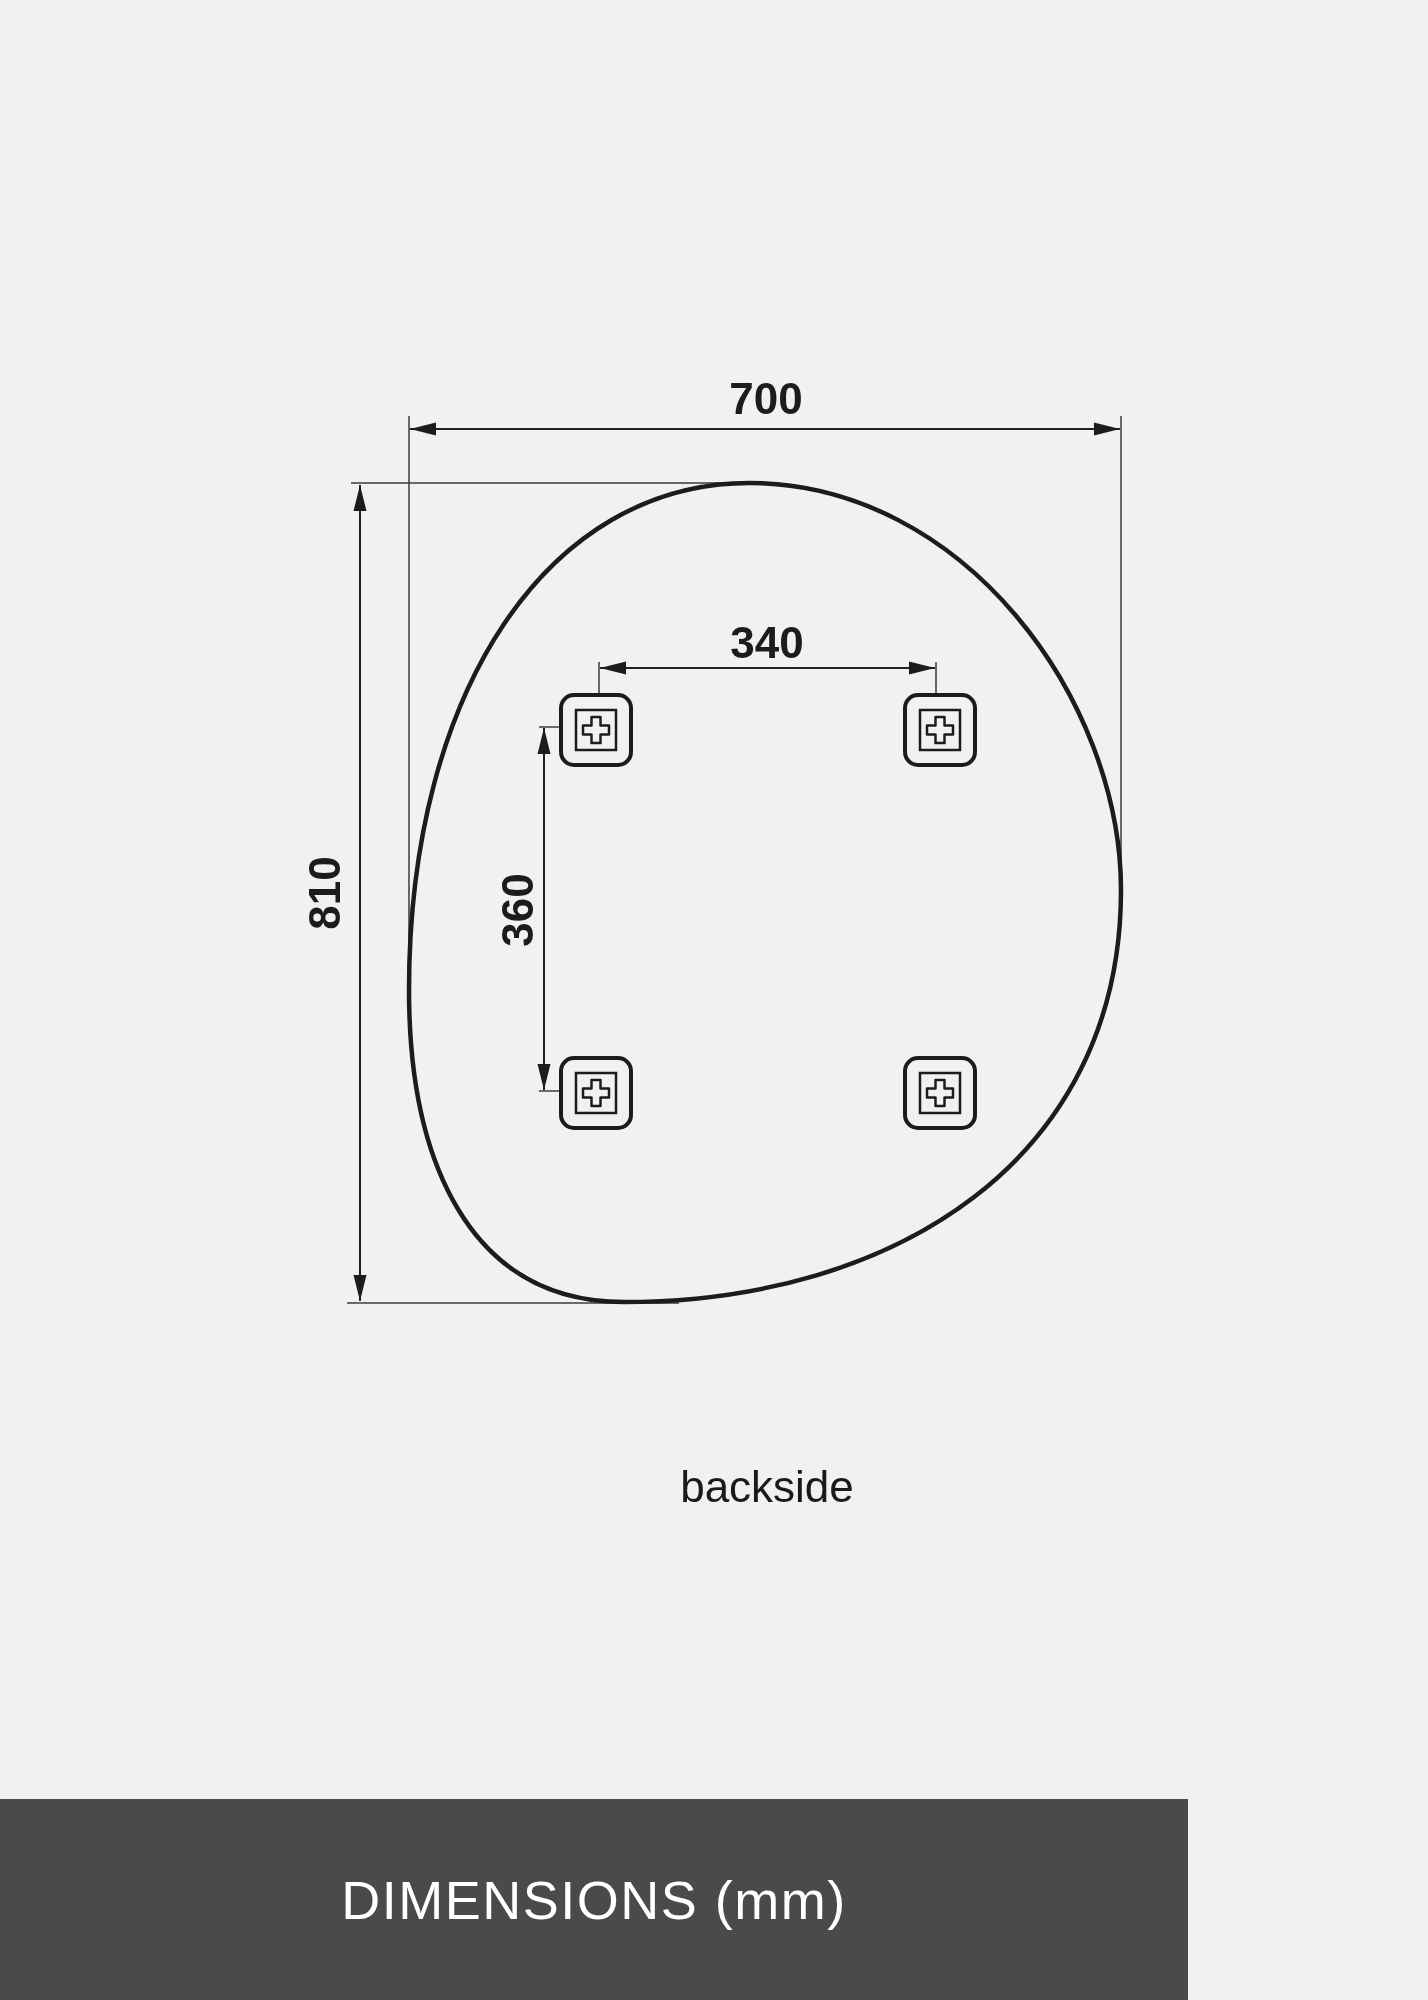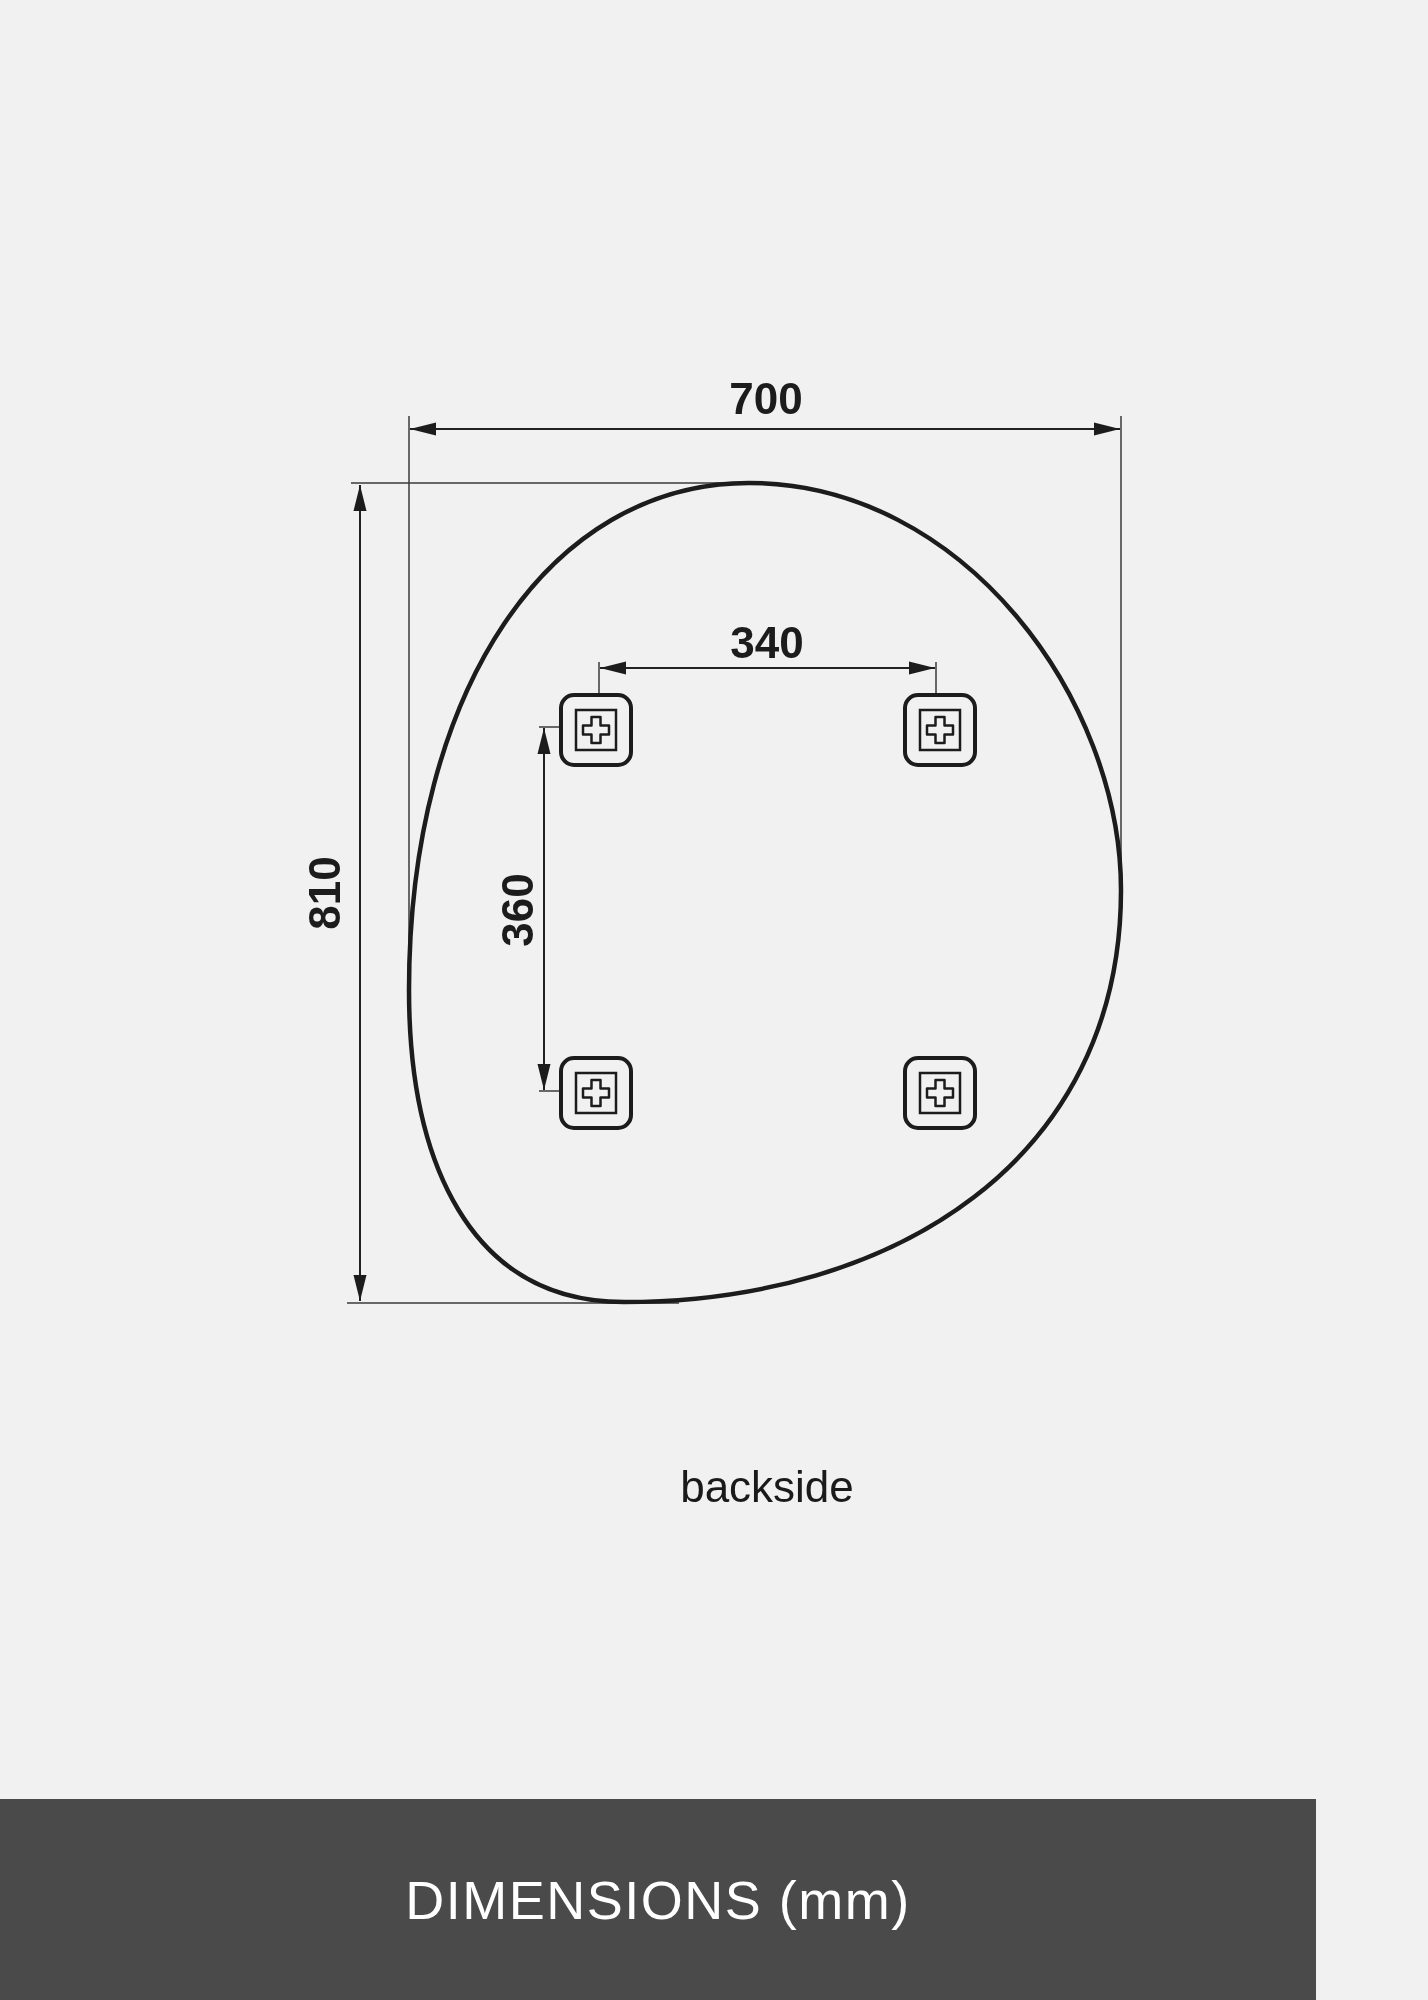--- a/index.html
+++ b/index.html
@@ -16,21 +16,21 @@
   .dim-line{stroke:#222222;stroke-width:2px;fill:none;}
   .ext-line{stroke:#3a3a3a;stroke-width:1.5px;fill:none;}
   .arrowhead{fill:#1c1c1c;stroke:none;}
   .dim-label{font-size:44px;font-weight:600;fill:#1c1c1c;}
   .view-label{font-size:44px;font-weight:400;fill:#1a1a1a;}
   .bracket-outer{fill:none;stroke:#1c1c1c;stroke-width:4px;}
   .bracket-inner{fill:none;stroke:#1c1c1c;stroke-width:2.5px;}
   .plus{fill:none;stroke:#1c1c1c;stroke-width:2.5px;stroke-linejoin:round;}
   .footer{
     position:absolute;left:0;bottom:0;
-    width:1316px;height:201px;
+    width:1188px;height:201px;
     display:flex;align-items:center;justify-content:center;
   }
   .footer-title{
     font-size:54px;
     letter-spacing:1.5px;
     font-weight:400;
   }
 </style>
 </head>
 <body>

